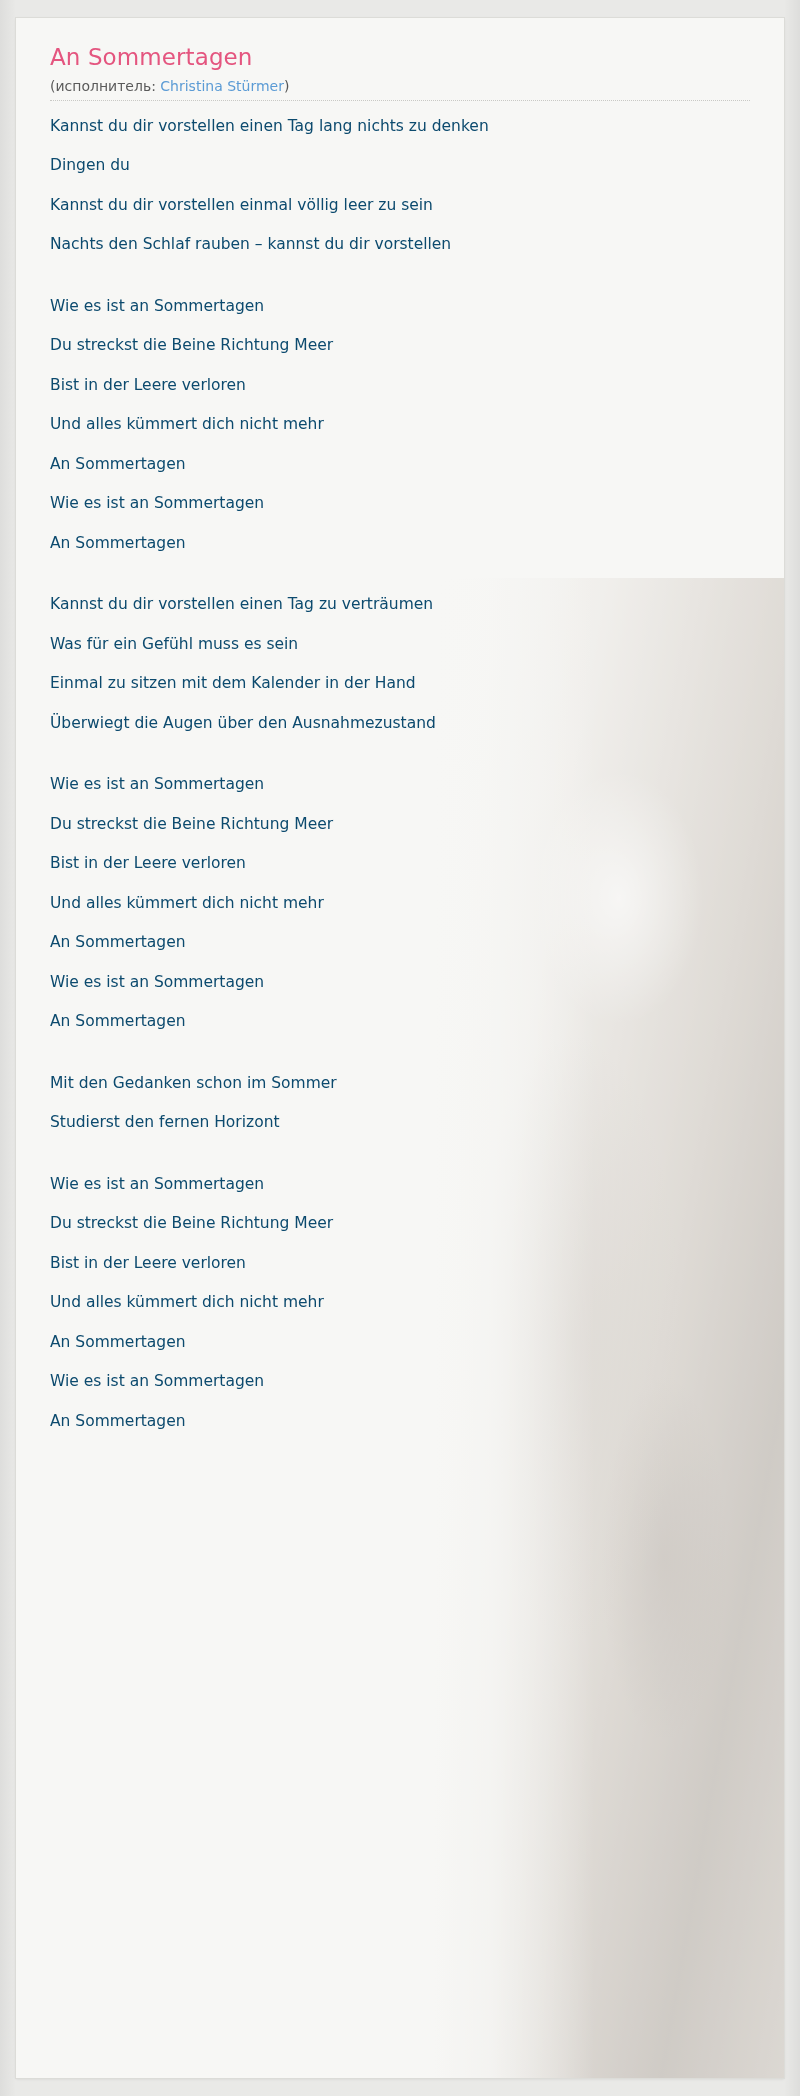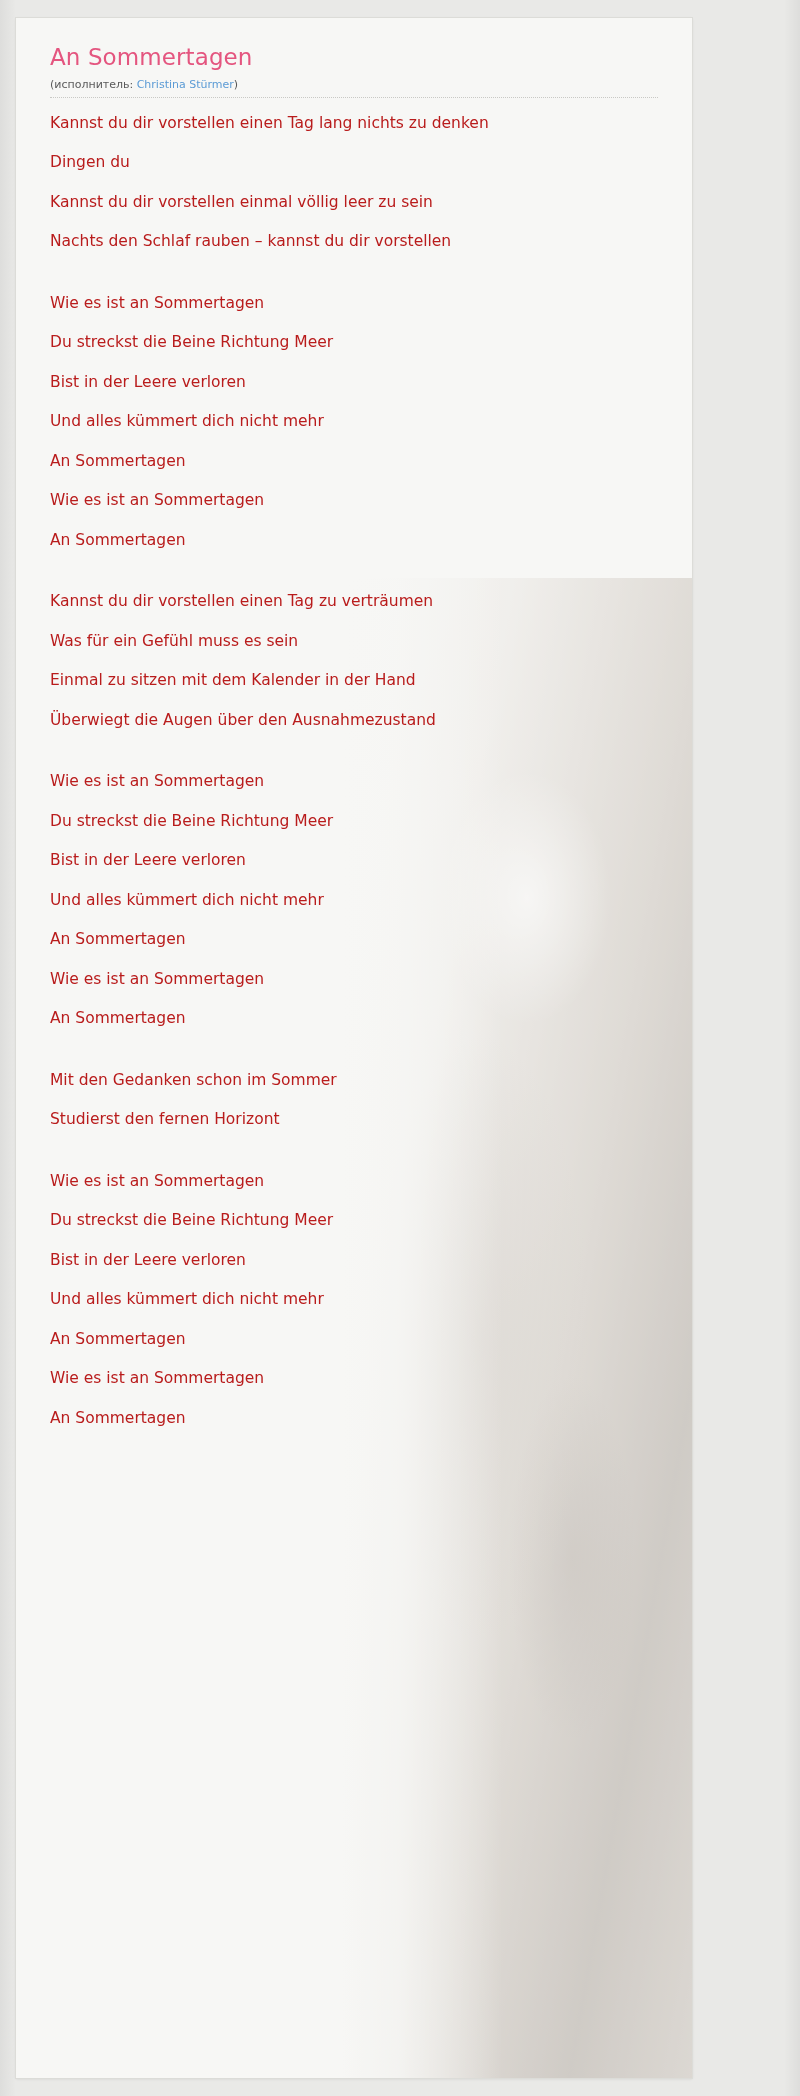--- a/index.html
+++ b/index.html
@@ -26,21 +26,21 @@
     top: 0; left: 0; right: 0; bottom: 0;
     background:
       linear-gradient(to right, rgba(0,0,0,0.05) 0px, rgba(0,0,0,0.0) 16px),
       linear-gradient(to left, rgba(0,0,0,0.05) 0px, rgba(0,0,0,0.0) 16px);
     pointer-events: none;
   }
   .sheet {
     position: absolute;
     left: 16px;
     top: 18px;
-    width: 676px;
+    width: 768px;
     min-height: 2060px;
     background: #f7f7f5;
     box-shadow: 0 0 0 1px #dcdcd8, 0 1px 3px rgba(0,0,0,0.10);
     overflow: hidden;
   }
   
   .bg-photo {
     position: absolute;
     right: 0;
     top: 560px;
@@ -69,37 +69,37 @@
   }
   .song-title {
     color: #e4557f;
     font-size: 23px;
     line-height: 1.2;
     font-weight: 400;
     margin: 0 0 6px 0;
     letter-spacing: 0.1px;
   }
   .artist-line {
-    font-size: 11px;
+    font-size: 14px;
     color: #555;
     margin: 0 0 6px 0;
   }
   .artist-line .lbl { color: #5a5a5a; }
   .artist-link {
     color: #5b9bd5;
     text-decoration: none;
   }
   .divider {
     border: 0;
     border-top: 1px dotted #c9c9c5;
     margin: 4px 0 18px 0;
   }
   .lyrics {
     font-size: 15.5px;
-    color: #b91c1c;
+    color: #0c4a6e;
     line-height: 1.0;
   }
   .lyric-line {
     margin: 0 0 24px 0;
     white-space: pre-wrap;
   }
   .stanza-gap { height: 22px; }
 </style>
 </head>
 <body>

